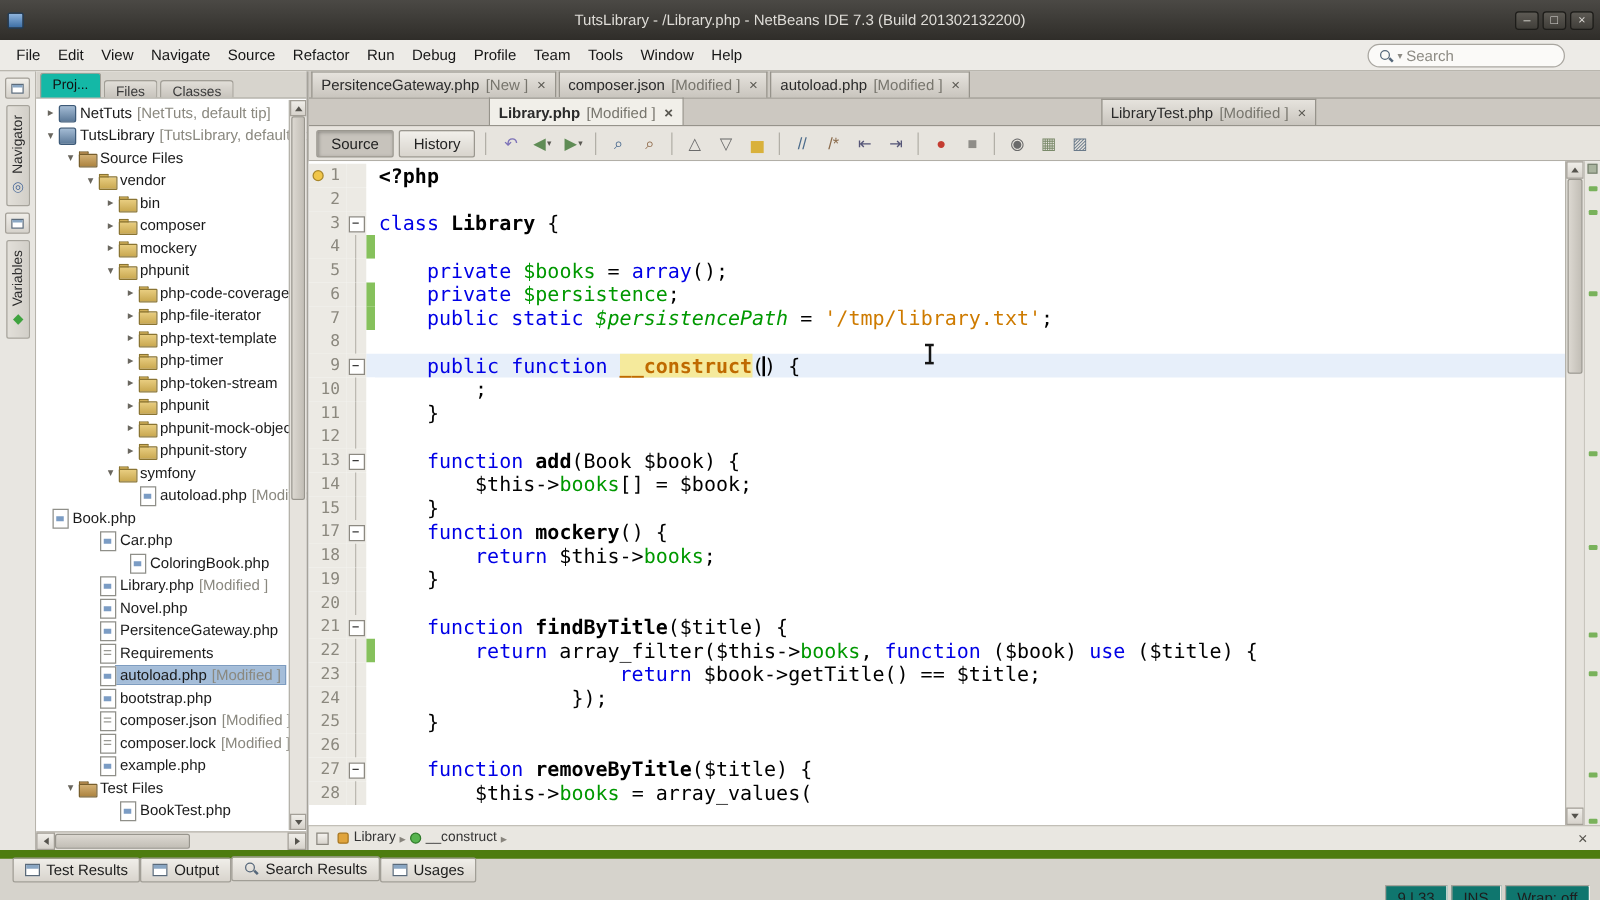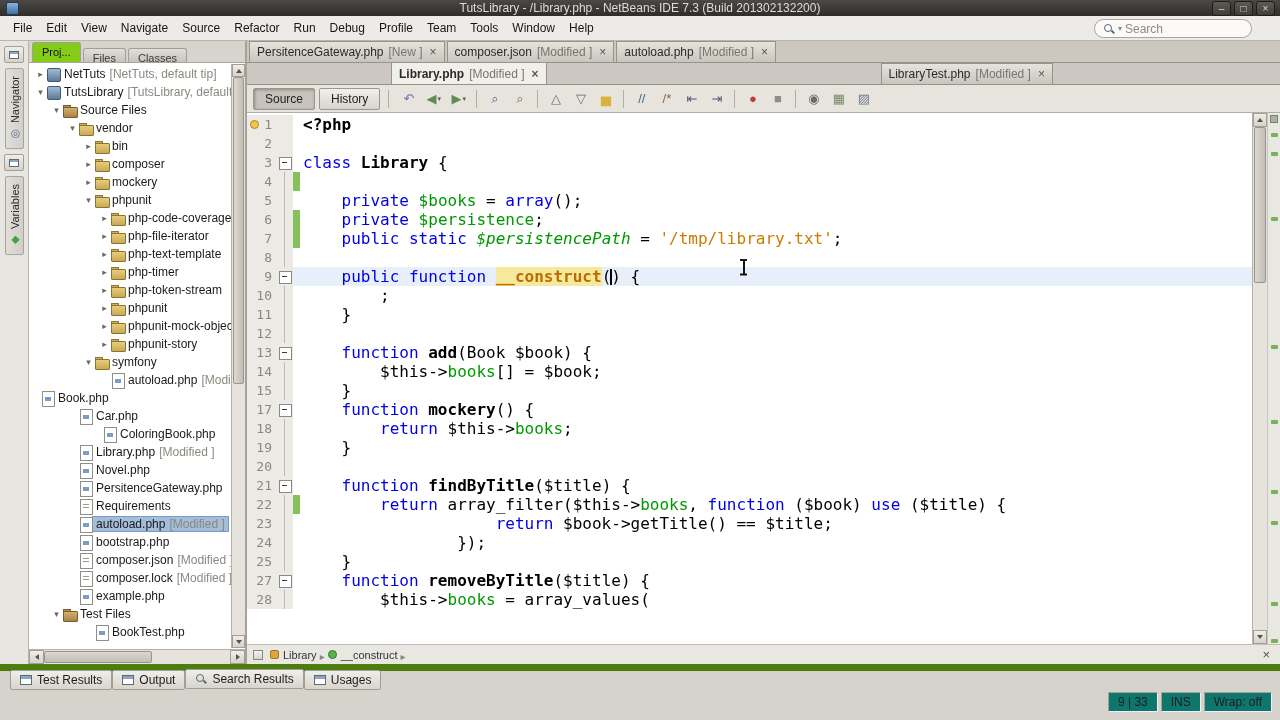--- a/index.html
+++ b/index.html
@@ -1,20 +1,20 @@
 <!DOCTYPE html>
 <html><head>
 <meta charset="utf-8">
 <style>
   * { margin:0; padding:0; box-sizing:border-box; }
   html,body { width:1280px; height:720px; overflow:hidden; }
   body { font-family:"Liberation Sans", sans-serif; font-size:12px; background:#d6d3cc; color:#1a1a1a; }
 
   
-  #titlebar { height:16px; background:linear-gradient(#4b4945,#2f2d29); display:flex; align-items:center; position:relative; }
+  #titlebar { height:32px; background:linear-gradient(#4b4945,#2f2d29); display:flex; align-items:center; position:relative; }
   #tb-appicon { width:13px; height:13px; margin-left:6px; border-radius:2px; background:linear-gradient(#8fb4dd,#3c6ea5); border:1px solid #203b57; z-index:2; }
   .tb-title { position:absolute; left:0; right:0; text-align:center; color:#dedcd7; font-size:12px; }
   #tb-btns { margin-left:auto; display:flex; gap:3px; margin-right:5px; z-index:2; }
   .tb-btn { width:19px; height:15px; background:linear-gradient(#5d5a54,#403e39); border:1px solid #1d1c19; border-radius:3px; color:#d9d7d2; font-size:10px; line-height:13px; text-align:center; }
 
   
   #menubar { height:25px; background:#edebe7; border-bottom:1px solid #b9b6ae; display:flex; align-items:center; padding-left:6px; position:relative; }
   .menu-item { padding:4px 7px; font-size:12px; color:#161616; }
   #searchbox { position:absolute; right:28px; top:3px; width:158px; height:19px; background:#fbfaf8; border:1px solid #a9a6a0; border-radius:10px; display:flex; align-items:center; gap:3px; padding:0 8px; color:#8d8b84; }
   .sb-dd { font-size:8px; color:#8d8b84; }
@@ -32,21 +32,21 @@
   .strip-btn { width:20px; height:17px; background:linear-gradient(#f0eee9,#d6d2cb); border:1px solid #a39f97; border-radius:2px; display:flex; align-items:center; justify-content:center; }
   .mini-win { width:10px; height:8px; border:1px solid #5c6b7a; background:#fff; position:relative; display:block; }
   .mini-win::before { content:""; position:absolute; left:0; right:0; top:0; height:2px; background:#8aa7c4; }
   .strip-tab { writing-mode:vertical-rl; transform:rotate(180deg); background:linear-gradient(90deg,#d2cfc8,#e2dfd9); border:1px solid #a6a39b; border-radius:2px; padding:7px 2px; font-size:11px; color:#2b2b2b; display:flex; align-items:center; gap:5px; }
   .strip-ic { font-size:11px; }
 
   
   #explorer { width:218px; background:#ffffff; border-right:2px solid #a5a29a; display:flex; flex-direction:column; position:relative; }
   #explorer-tabs { height:22px; background:#d7d4cd; border-bottom:1px solid #a8a59d; display:flex; align-items:flex-end; padding-left:3px; gap:2px; flex:none; }
   .exp-tab { padding:3px 9px 2px; font-size:11px; background:linear-gradient(#e1ded8,#c8c4bd); border:1px solid #a29f97; border-bottom:none; border-radius:3px 3px 0 0; color:#3a3a3a; height:14px; }
-  .exp-tab.active { background:#84cc16; color:#111; height:20px; }
+  .exp-tab.active { background:#14b8a6; color:#111; height:20px; }
   #tree { flex:1; overflow:hidden; padding:2px 14px 0 0; background:#fff; }
   .tree-row { height:18px; display:flex; align-items:center; white-space:nowrap; font-size:12px; }
   .tree-handle { width:11px; font-size:9px; color:#6a675f; text-align:center; flex:none; }
   .tree-icon { width:15px; height:14px; position:relative; flex:none; }
   .lblwrap { padding:0 3px; display:flex; gap:4px; align-items:center; }
   .tree-row.selected .lblwrap { background:#a4bdd9; outline:1px solid #7d9cc0; }
   .tree-suffix { color:#8a887f; }
   .tic-folder::before, .tic-package::before { content:""; position:absolute; left:1px; top:2px; width:6px; height:3px; background:#cfae58; border:1px solid #8a7432; border-bottom:none; border-radius:1px 1px 0 0; }
   .tic-folder::after, .tic-package::after { content:""; position:absolute; left:1px; top:4px; width:13px; height:9px; background:linear-gradient(#e8cd80,#c9a850); border:1px solid #8a7432; border-radius:1px; }
   .tic-package::before { background:#bb9054; border-color:#775e2c; }
@@ -563,20 +563,21 @@
           <div class="code-line"><span class="ln">15</span><span class="fold fline"></span><span class="chg"></span><span class="ctext"><span class="tk-p">    }</span></span></div>
           <div class="code-line"><span class="ln">17</span><span class="fold fbox"></span><span class="chg"></span><span class="ctext"><span class="tk-p">    </span><span class="tk-k">function</span><span class="tk-p"> </span><span class="tk-m">mockery</span><span class="tk-p">() {</span></span></div>
           <div class="code-line"><span class="ln">18</span><span class="fold fline"></span><span class="chg"></span><span class="ctext"><span class="tk-p">        </span><span class="tk-k">return</span><span class="tk-p"> $this-&gt;</span><span class="tk-g">books</span><span class="tk-p">;</span></span></div>
           <div class="code-line"><span class="ln">19</span><span class="fold fline"></span><span class="chg"></span><span class="ctext"><span class="tk-p">    }</span></span></div>
           <div class="code-line"><span class="ln">20</span><span class="fold fline"></span><span class="chg"></span><span class="ctext"></span></div>
           <div class="code-line"><span class="ln">21</span><span class="fold fbox"></span><span class="chg"></span><span class="ctext"><span class="tk-p">    </span><span class="tk-k">function</span><span class="tk-p"> </span><span class="tk-m">findByTitle</span><span class="tk-p">($title) {</span></span></div>
           <div class="code-line"><span class="ln">22</span><span class="fold fline"></span><span class="chg green"></span><span class="ctext"><span class="tk-p">        </span><span class="tk-k">return</span><span class="tk-p"> array_filter($this-&gt;</span><span class="tk-g">books</span><span class="tk-p">, </span><span class="tk-k">function</span><span class="tk-p"> ($book) </span><span class="tk-k">use</span><span class="tk-p"> ($title) {</span></span></div>
           <div class="code-line"><span class="ln">23</span><span class="fold fline"></span><span class="chg"></span><span class="ctext"><span class="tk-p">                    </span><span class="tk-k">return</span><span class="tk-p"> $book-&gt;getTitle() == $title;</span></span></div>
           <div class="code-line"><span class="ln">24</span><span class="fold fline"></span><span class="chg"></span><span class="ctext"><span class="tk-p">                });</span></span></div>
           <div class="code-line"><span class="ln">25</span><span class="fold fline"></span><span class="chg"></span><span class="ctext"><span class="tk-p">    }</span></span></div>
+          <div class="code-line"><span class="ln">26</span><span class="fold fline"></span><span class="chg"></span><span class="ctext"></span></div>
           <div class="code-line"><span class="ln">27</span><span class="fold fbox"></span><span class="chg"></span><span class="ctext"><span class="tk-p">    </span><span class="tk-k">function</span><span class="tk-p"> </span><span class="tk-m">removeByTitle</span><span class="tk-p">($title) {</span></span></div>
           <div class="code-line"><span class="ln">28</span><span class="fold fline"></span><span class="chg"></span><span class="ctext"><span class="tk-p">        $this-&gt;</span><span class="tk-g">books</span><span class="tk-p"> = array_values(</span></span></div>
         </div>
       <div class="ibeam"></div>
       <div id="vscroll">
         <span class="sb-btn">
             <span class="arr arr-up"></span>
           </span>
         <span class="sb-track">
             <span class="sb-thumb" style="height:31%"></span>

